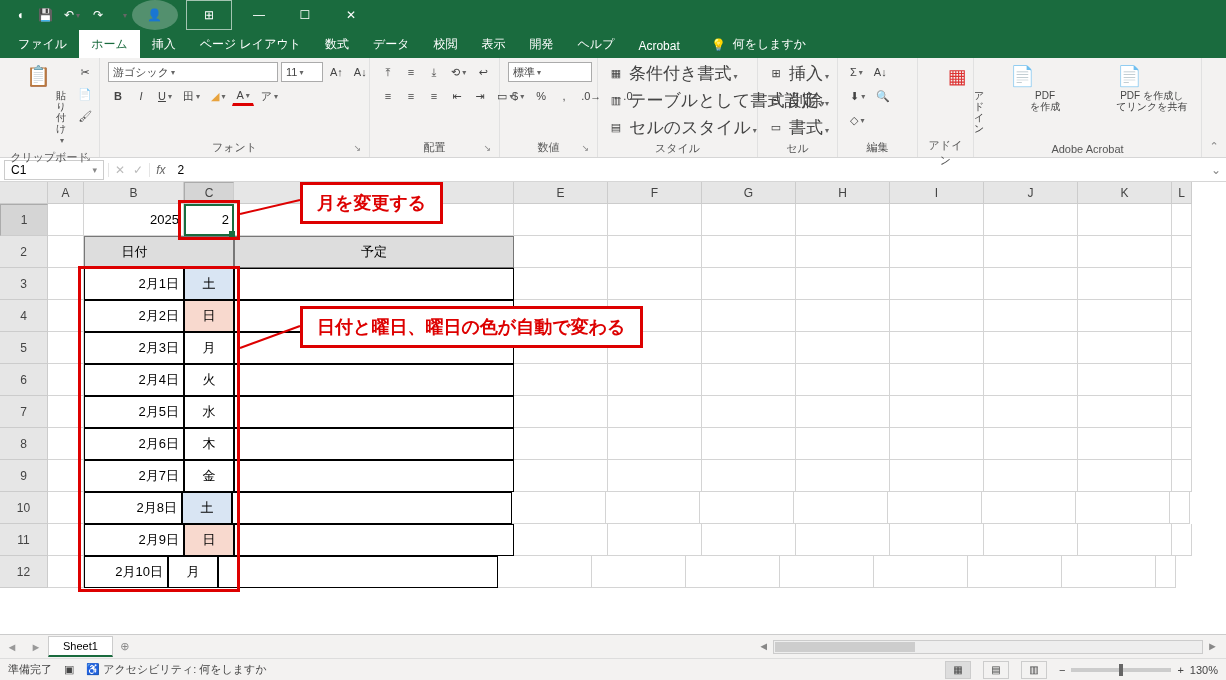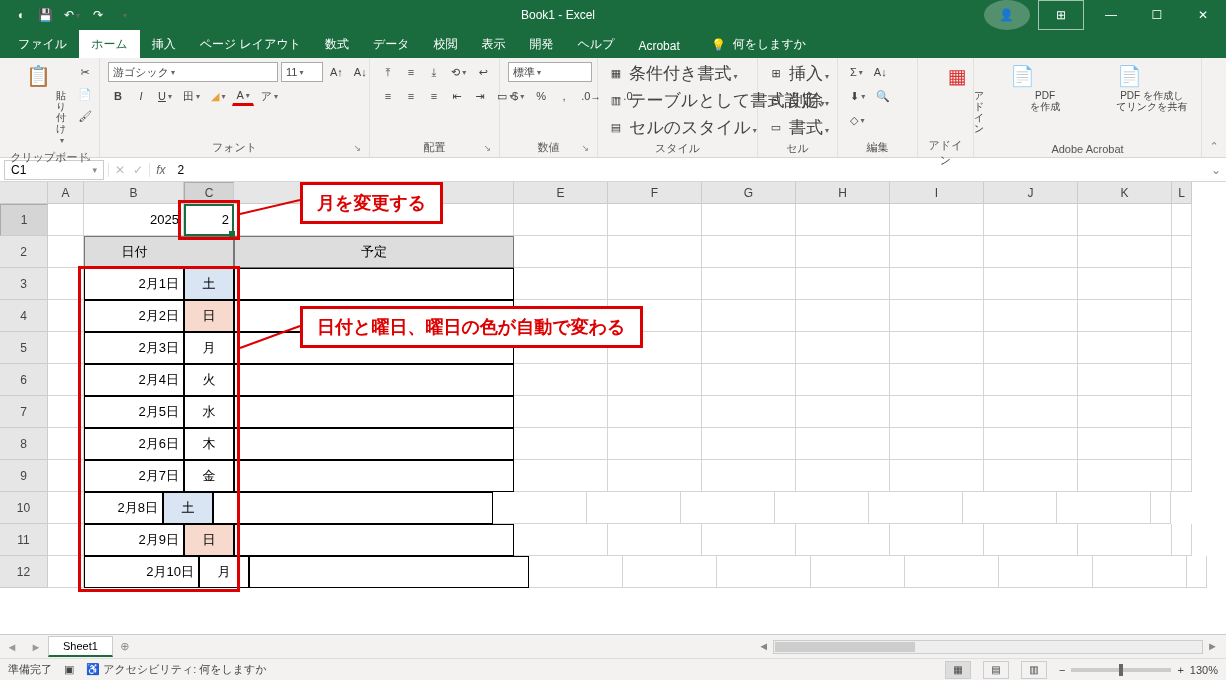--- a/index.html
+++ b/index.html
@@ -95,21 +95,20 @@
 <body>
 
 <div class="titlebar">
   <div class="qat">
     <span>◖</span>
     <span>💾</span>
     <span class="dd">↶</span>
     <span>↷</span>
     <span class="dd"></span>
   </div>
-  <div class="title">Book1 - Excel</div>
   <div class="wctrls">
     <span class="account">👤</span>
     <span class="ribbonbox">⊞</span>
     <span>—</span>
     <span>☐</span>
     <span>✕</span>
   </div>
 </div>
 
 <div class="tabs">
@@ -457,21 +456,21 @@
         <div class="cell" style="width: 94px;"></div>
         <div class="cell" style="width: 94px;"></div>
         <div class="cell" style="width: 94px;"></div>
         <div class="cell" style="width: 94px;"></div>
         <div class="cell" style="width: 94px;"></div>
         <div class="cell" style="width: 94px;"></div>
         <div class="cell" style="width: 20px;"></div>
       </div>
       <div class="cellrow">
         <div class="cell" style="width: 36px;"></div>
-        <div class="cell right blackb" style="width: 79px;">2月8日</div>
+        <div class="cell right blackb" style="width: 98px;">2月8日</div>
         <div class="cell center blackb sat" style="width: 50px;">土</div>
         <div class="cell blackb" style="width: 280px;"></div>
         <div class="cell" style="width: 94px;"></div>
         <div class="cell" style="width: 94px;"></div>
         <div class="cell" style="width: 94px;"></div>
         <div class="cell" style="width: 94px;"></div>
         <div class="cell" style="width: 94px;"></div>
         <div class="cell" style="width: 94px;"></div>
         <div class="cell" style="width: 94px;"></div>
         <div class="cell" style="width: 20px;"></div>
@@ -485,21 +484,21 @@
         <div class="cell" style="width: 94px;"></div>
         <div class="cell" style="width: 94px;"></div>
         <div class="cell" style="width: 94px;"></div>
         <div class="cell" style="width: 94px;"></div>
         <div class="cell" style="width: 94px;"></div>
         <div class="cell" style="width: 94px;"></div>
         <div class="cell" style="width: 20px;"></div>
       </div>
       <div class="cellrow">
         <div class="cell" style="width: 36px;"></div>
-        <div class="cell right blackb" style="width: 115px;">2月10日</div>
+        <div class="cell right blackb" style="width: 84px;">2月10日</div>
         <div class="cell center blackb" style="width: 50px;">月</div>
         <div class="cell blackb" style="width: 280px;"></div>
         <div class="cell" style="width: 94px;"></div>
         <div class="cell" style="width: 94px;"></div>
         <div class="cell" style="width: 94px;"></div>
         <div class="cell" style="width: 94px;"></div>
         <div class="cell" style="width: 94px;"></div>
         <div class="cell" style="width: 94px;"></div>
         <div class="cell" style="width: 94px;"></div>
         <div class="cell" style="width: 20px;"></div>

